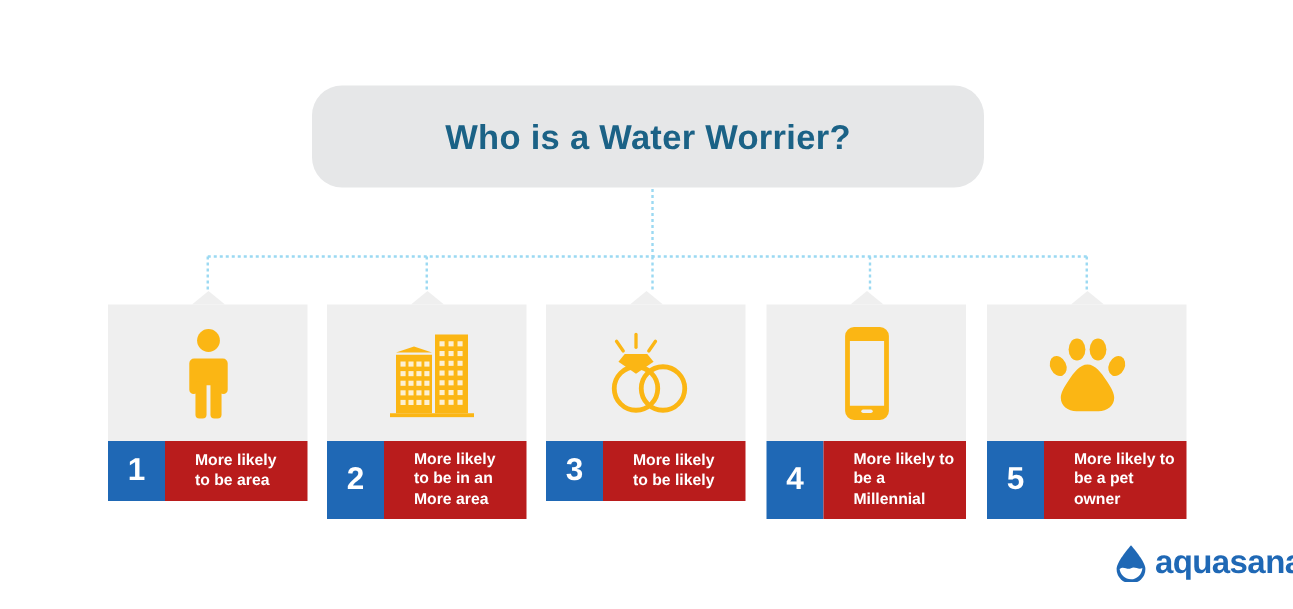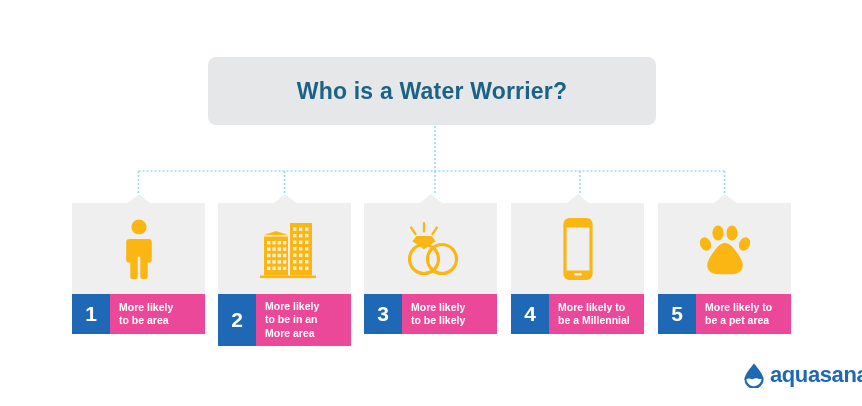--- a/index.html
+++ b/index.html
@@ -16,21 +16,21 @@
   }
 
   
   .title-box {
     position: absolute;
     left: 208px;
     top: 57px;
     width: 448px;
     height: 68px;
     background: #e6e7e8;
-    border-radius: 8px;
+    border-radius: 20px;
     display: flex;
     align-items: center;
     justify-content: center;
   }
   .title-text {
     color: #1b6286;
     font-size: 23px;
     font-weight: bold;
     letter-spacing: 0.2px;
     white-space: nowrap;
@@ -80,26 +80,26 @@
     color: #ffffff;
     font-size: 21px;
     font-weight: bold;
     display: flex;
     align-items: center;
     justify-content: center;
     flex: 0 0 38px;
   }
   .desc-box {
     flex: 1 1 auto;
-    background: #ec4899;
+    background: #b91c1c;
     color: #ffffff;
     font-size: 10.5px;
     font-weight: bold;
     line-height: 1.28;
-    padding: 6px 5px 6px 9px;
+    padding: 6px 5px 6px 20px;
     display: flex;
     align-items: center;
   }
   .desc-box span { display: block; }
 
   
   .logo {
     position: absolute;
     left: 742px;
     top: 362px;
@@ -288,21 +288,21 @@
         <ellipse cx="49.5" cy="24" rx="5.3" ry="7" transform="rotate(25 49.5 24)"></ellipse>
         <path d="M30 23 c5.2 0 9 5.4 12.6 10.6 c3.4 5 5.2 8.3 5.2 11.6 c0 5.4 -4.6 9 -10.6 9 h-14.4 c-6 0 -10.6 -3.6 -10.6 -9 c0 -3.3 1.8 -6.6 5.2 -11.6 c3.6 -5.2 7.4 -10.6 12.6 -10.6 z"></path>
       </g>
     </svg>
   </div>
   <div class="label-bar">
     <div class="num-box">5</div>
     <div class="desc-box">
       <div>
         <span>More likely to</span>
-        <span>be a pet area</span>
+        <span>be a pet owner</span>
       </div>
     </div>
   </div>
 </div>
 
 <div class="logo">
   <svg width="24" height="26" viewBox="0 0 24 26">
     <path d="M12 1.5 C12 1.5 2.4 12.2 2.4 17.3 a9.6 9.6 0 0 0 19.2 0 C21.6 12.2 12 1.5 12 1.5 z" fill="#1f68b5"></path>
     <path d="M4.4 17.4 c2.6 -2.5 5 0.9 7.6 -0.6 c2.6 -1.5 5.2 1.4 7.6 -0.2 c-0.4 4.6 -3.8 7.6 -7.6 7.6 c-3.8 0 -7.2 -3 -7.6 -6.8 z" fill="#ffffff"></path>
   </svg>

